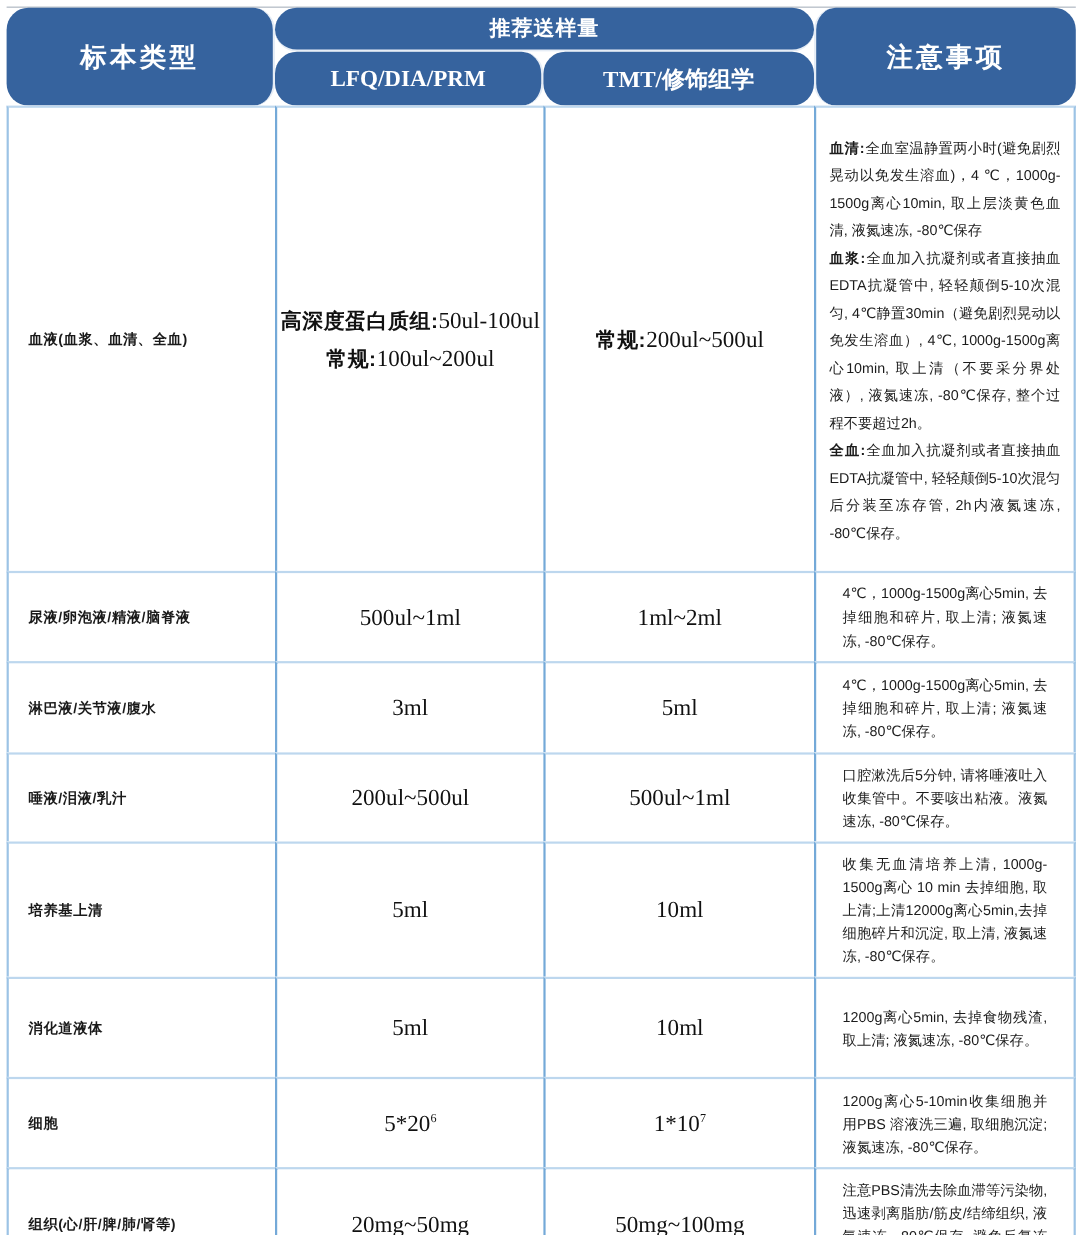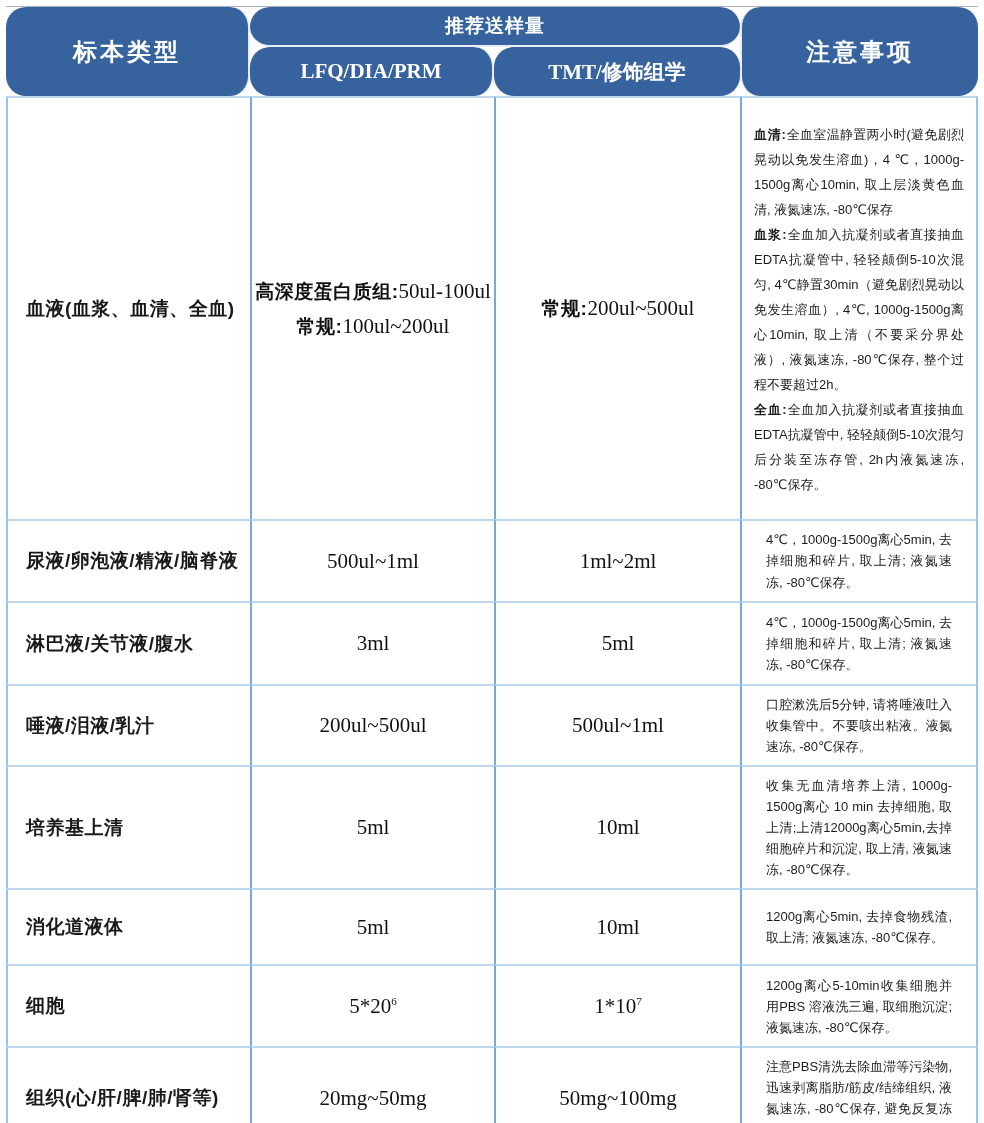--- a/index.html
+++ b/index.html
@@ -33,21 +33,21 @@
     font-size:21px;
     font-family:"Liberation Serif","DejaVu Serif",serif;
   }
   th.h-sub-lfq{border-right:2.5px solid #E6EDF6;}
   
   tbody td{
     border-top:2px solid var(--row-divider,#BDD7EE);
     vertical-align:middle;background:#fff;
   }
   td.c-type{
-    font-size:19px;font-weight:bold;color:#1a1a1a;
+    font-size:13px;font-weight:bold;color:#1a1a1a;
     padding-left:18px;letter-spacing:0.5px;
     border-left:2px solid var(--outer-blue,#9CC3E5);
   }
   td.c-vol{
     text-align:center;color:#111111;
     font-family:"Liberation Serif","DejaVu Serif",serif;font-size:21px;
     border-left:2px solid var(--grid-blue,#74A9D8);
   }
   td.c-vol .vol-line{line-height:1.65;}
   td.c-vol b{
@@ -64,21 +64,21 @@
   tr.r1 td.c-note{line-height:1.92;padding:14px 12px 10px 12px;}
   td.c-note p{margin:0;}
   td.c-note b{letter-spacing:0.5px;}
   tbody tr:last-child td{border-bottom:3px solid var(--row-divider,#BDD7EE);}
   
   tr.r1{height:423px;}
   tr.r2{height:82px;}
   tr.r3{height:83px;}
   tr.r4{height:79px;}
   tr.r5{height:102px;}
-  tr.r6{height:76px;}
+  tr.r6{height:91px;}
   tr.r7{height:82px;}
   tr.r8{height:90px;}
 </style>
 </head>
 <body>
 
 <div class="wrap">
 <table>
   <colgroup>
     <col style="width:244px">

